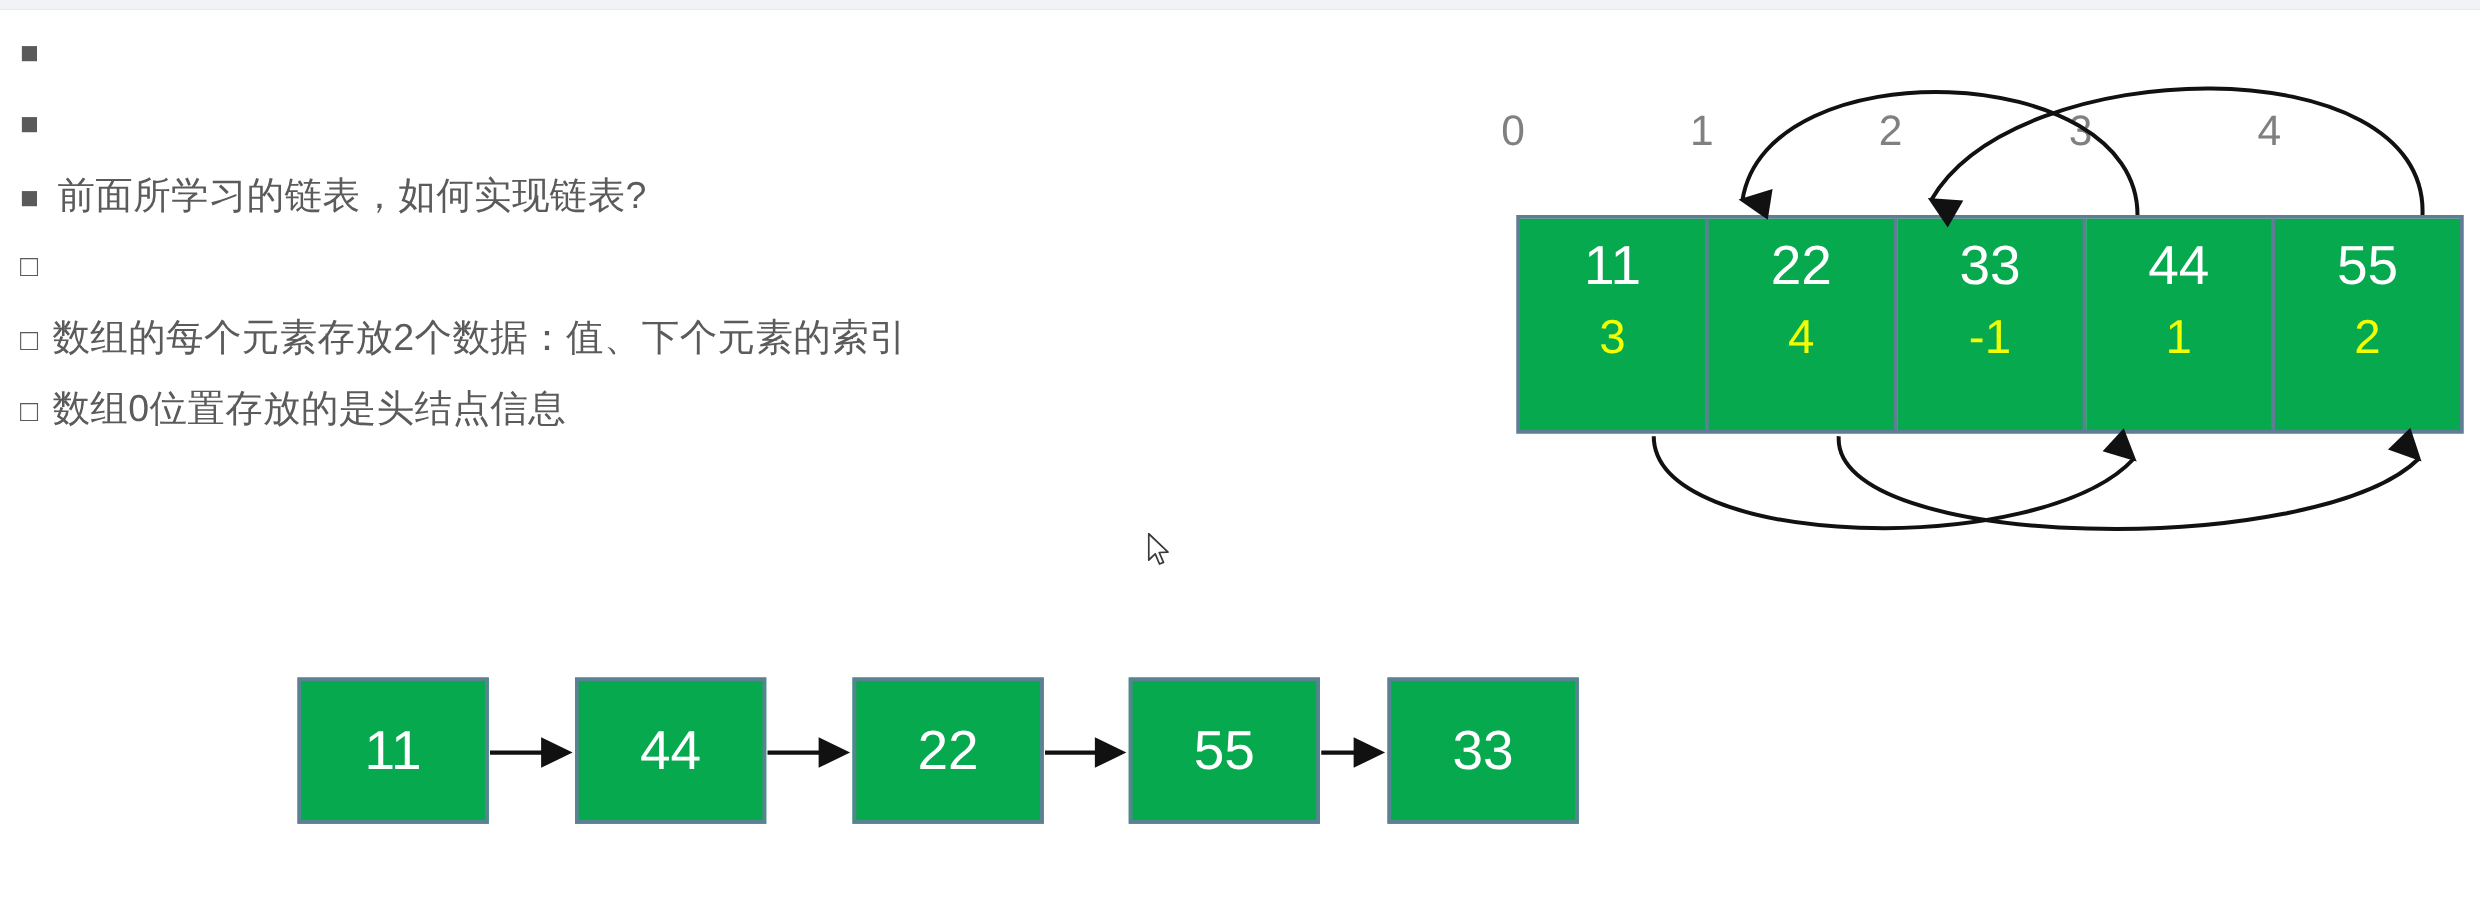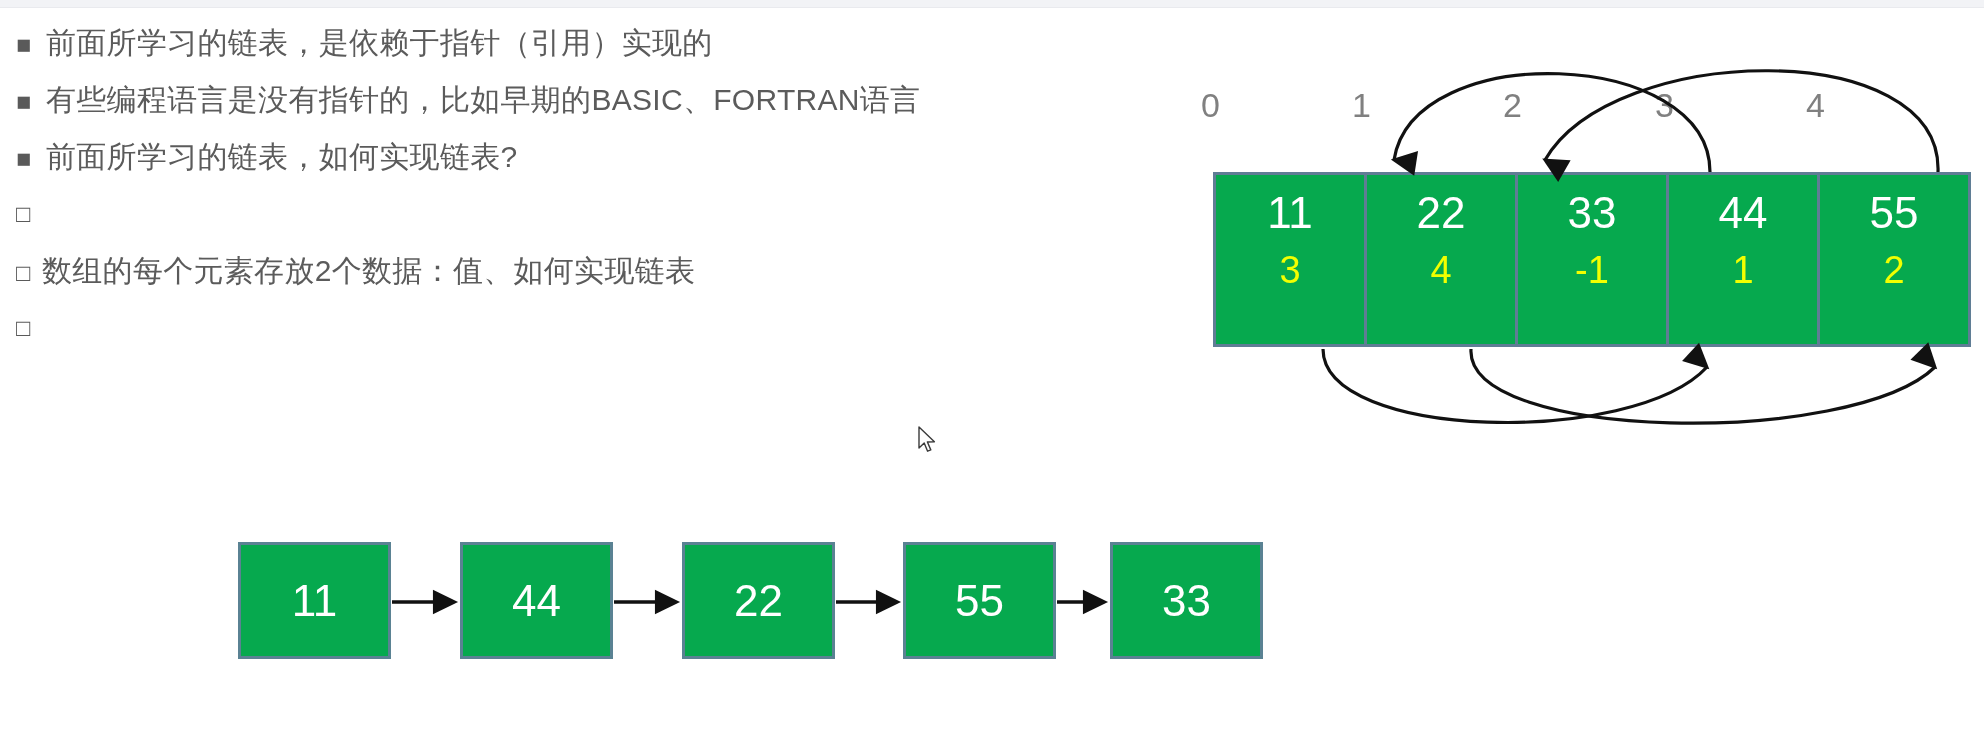--- a/index.html
+++ b/index.html
@@ -166,39 +166,38 @@
 </style>
 </head>
 <body>
 
 <div id="top-band"></div>
 <div id="top-band-line"></div>
 
 <div id="bullet-list">
   <div class="bullet-row">
     <span class="bullet-mark">■</span>
-    <span class="bullet-text">前面所学习的链表，是依赖于指针（引用）实现的</span>
   </div>
   <div class="bullet-row">
     <span class="bullet-mark">■</span>
-    <span class="bullet-text">有些编程语言是没有指针的，比如早期的BASIC、FORTRAN语言</span>
   </div>
   <div class="bullet-row">
     <span class="bullet-mark">■</span>
     <span class="bullet-text">前面所学习的链表，如何实现链表?</span>
   </div>
   <div class="bullet-row">
     <span class="bullet-mark hollow">□</span>
   </div>
   <div class="bullet-row">
     <span class="bullet-mark hollow">□</span>
-    <span class="bullet-text">数组的每个元素存放2个数据：值、如何实现链表</span>
+    <span class="bullet-text">数组的每个元素存放2个数据：值、下个元素的索引</span>
   </div>
   <div class="bullet-row">
     <span class="bullet-mark hollow">□</span>
+    <span class="bullet-text">数组0位置存放的是头结点信息</span>
   </div>
 </div>
 
 <div id="array-figure">
 
   <div id="array-indices">
     <span class="array-index" style="left:-12px;">0</span>
     <span class="array-index" style="left:139px;">1</span>
     <span class="array-index" style="left:290px;">2</span>
     <span class="array-index" style="left:442px;">3</span>

